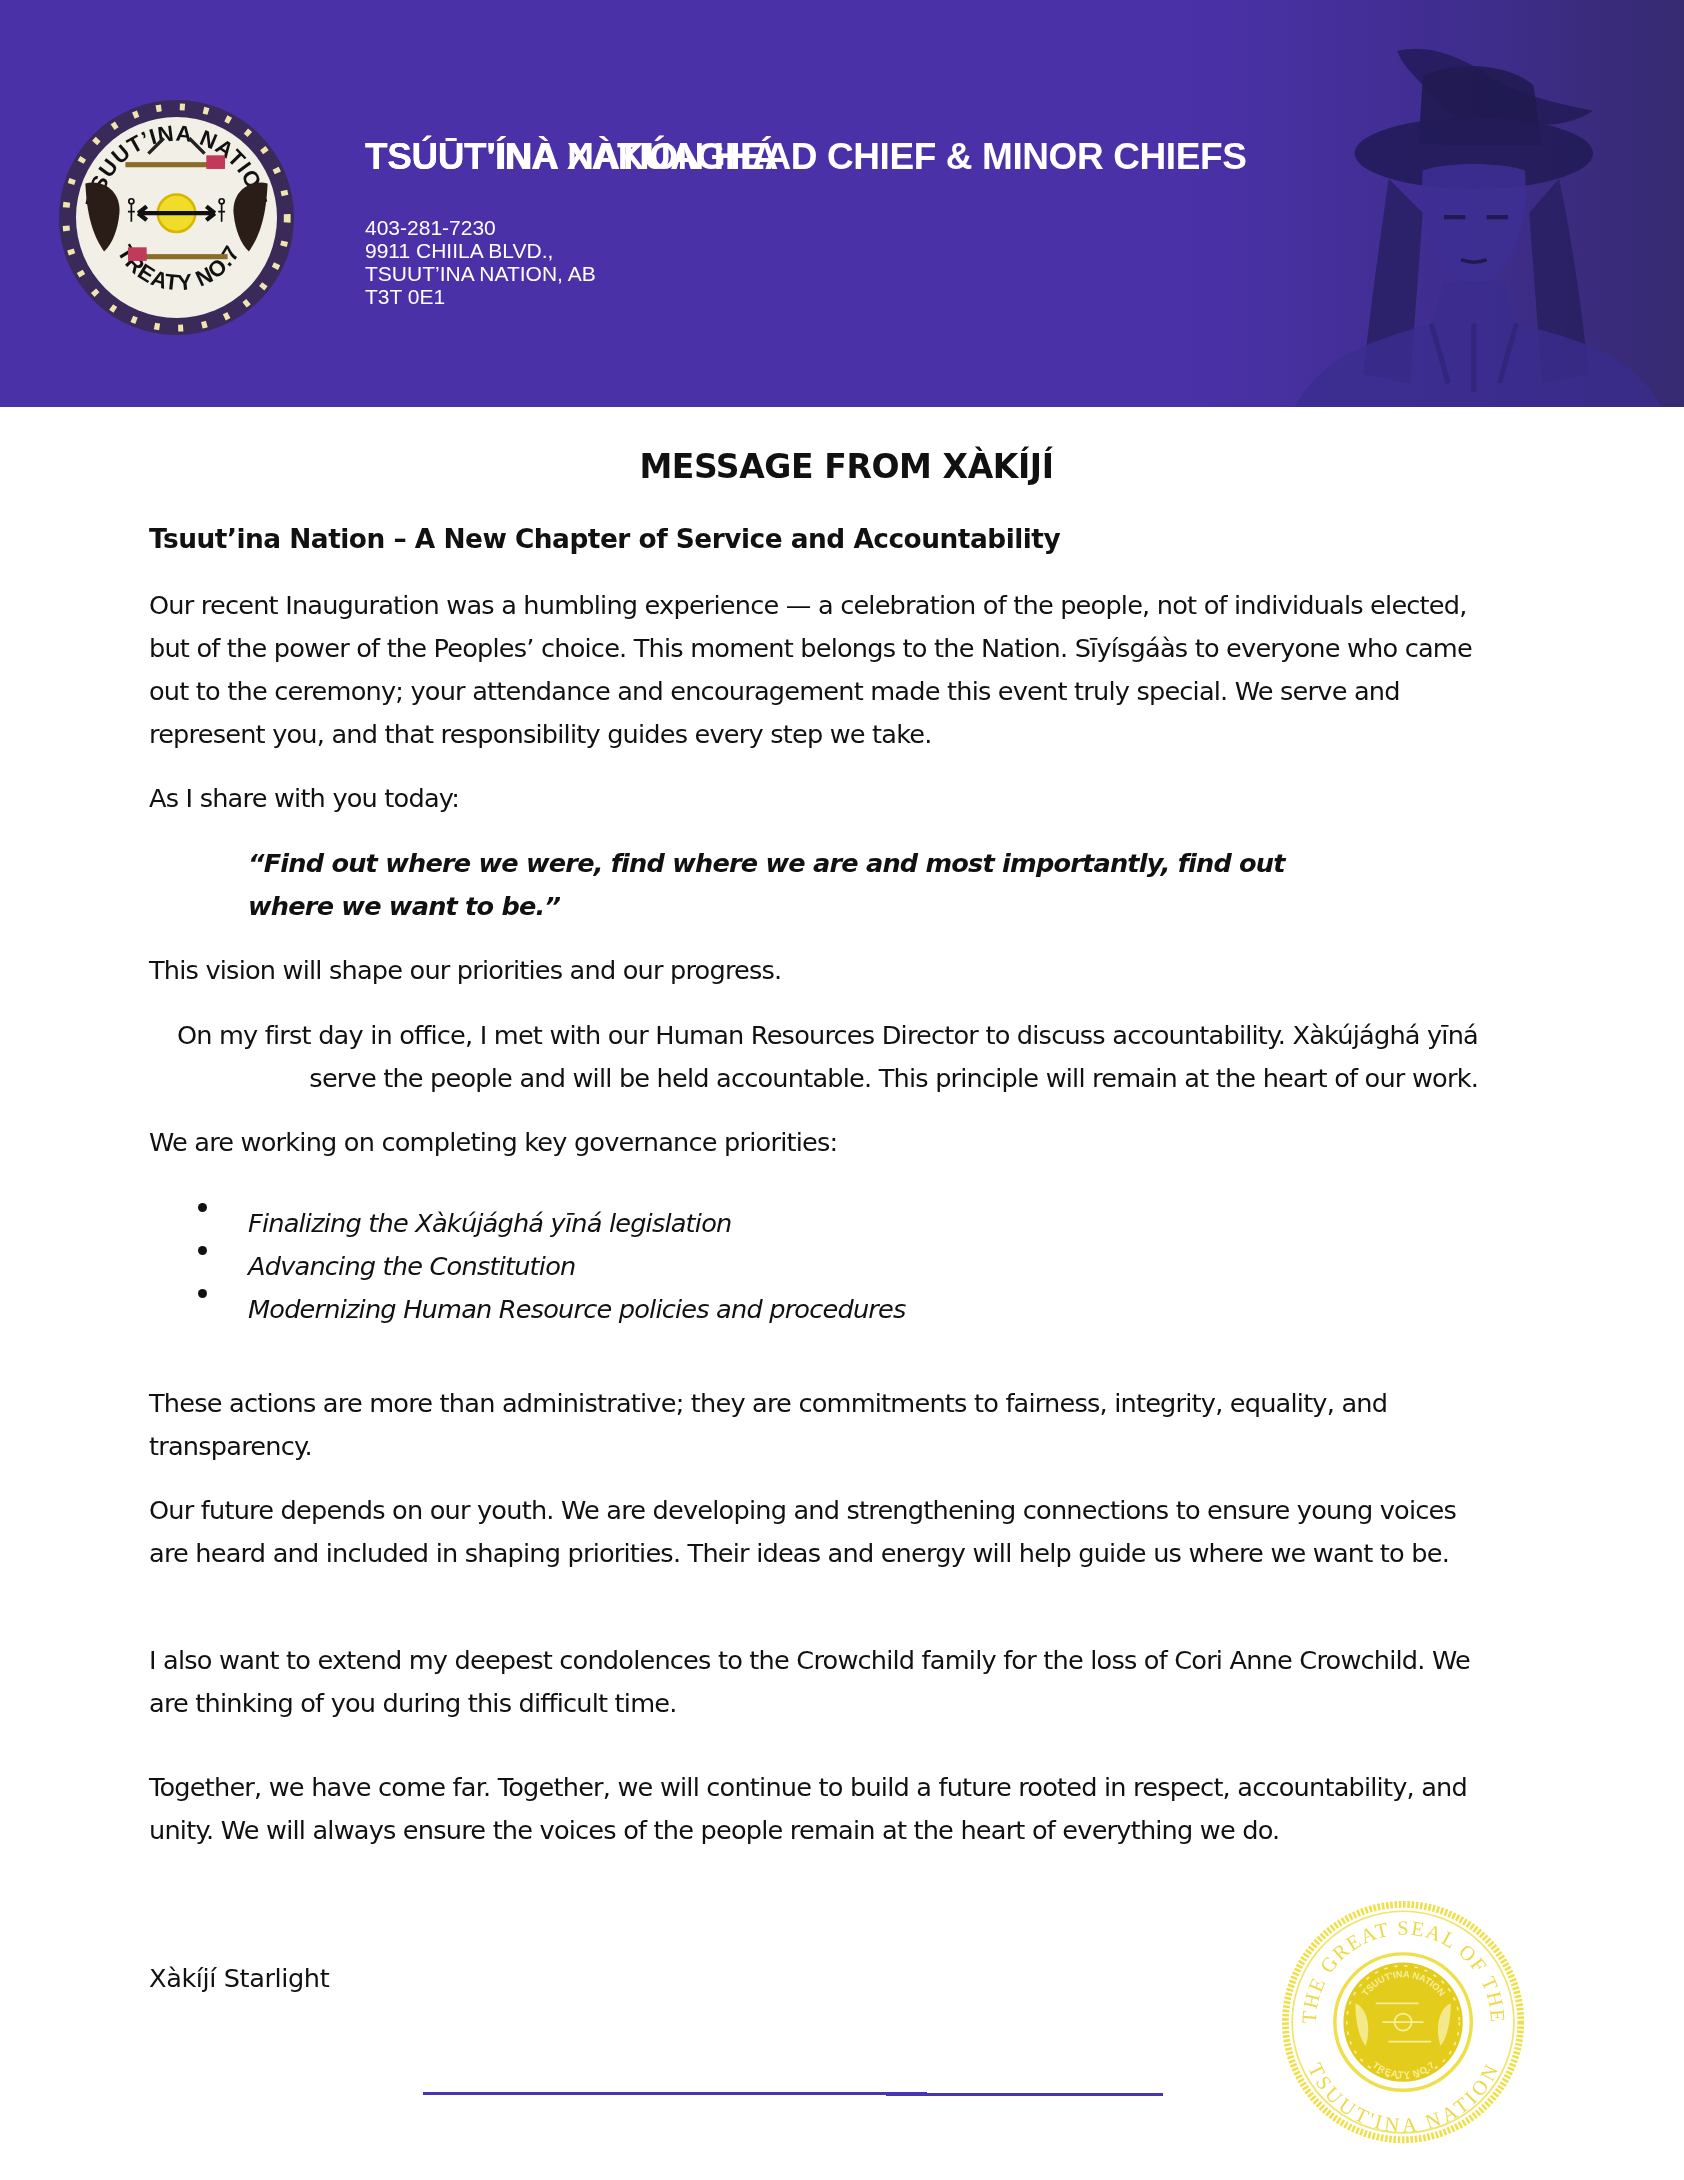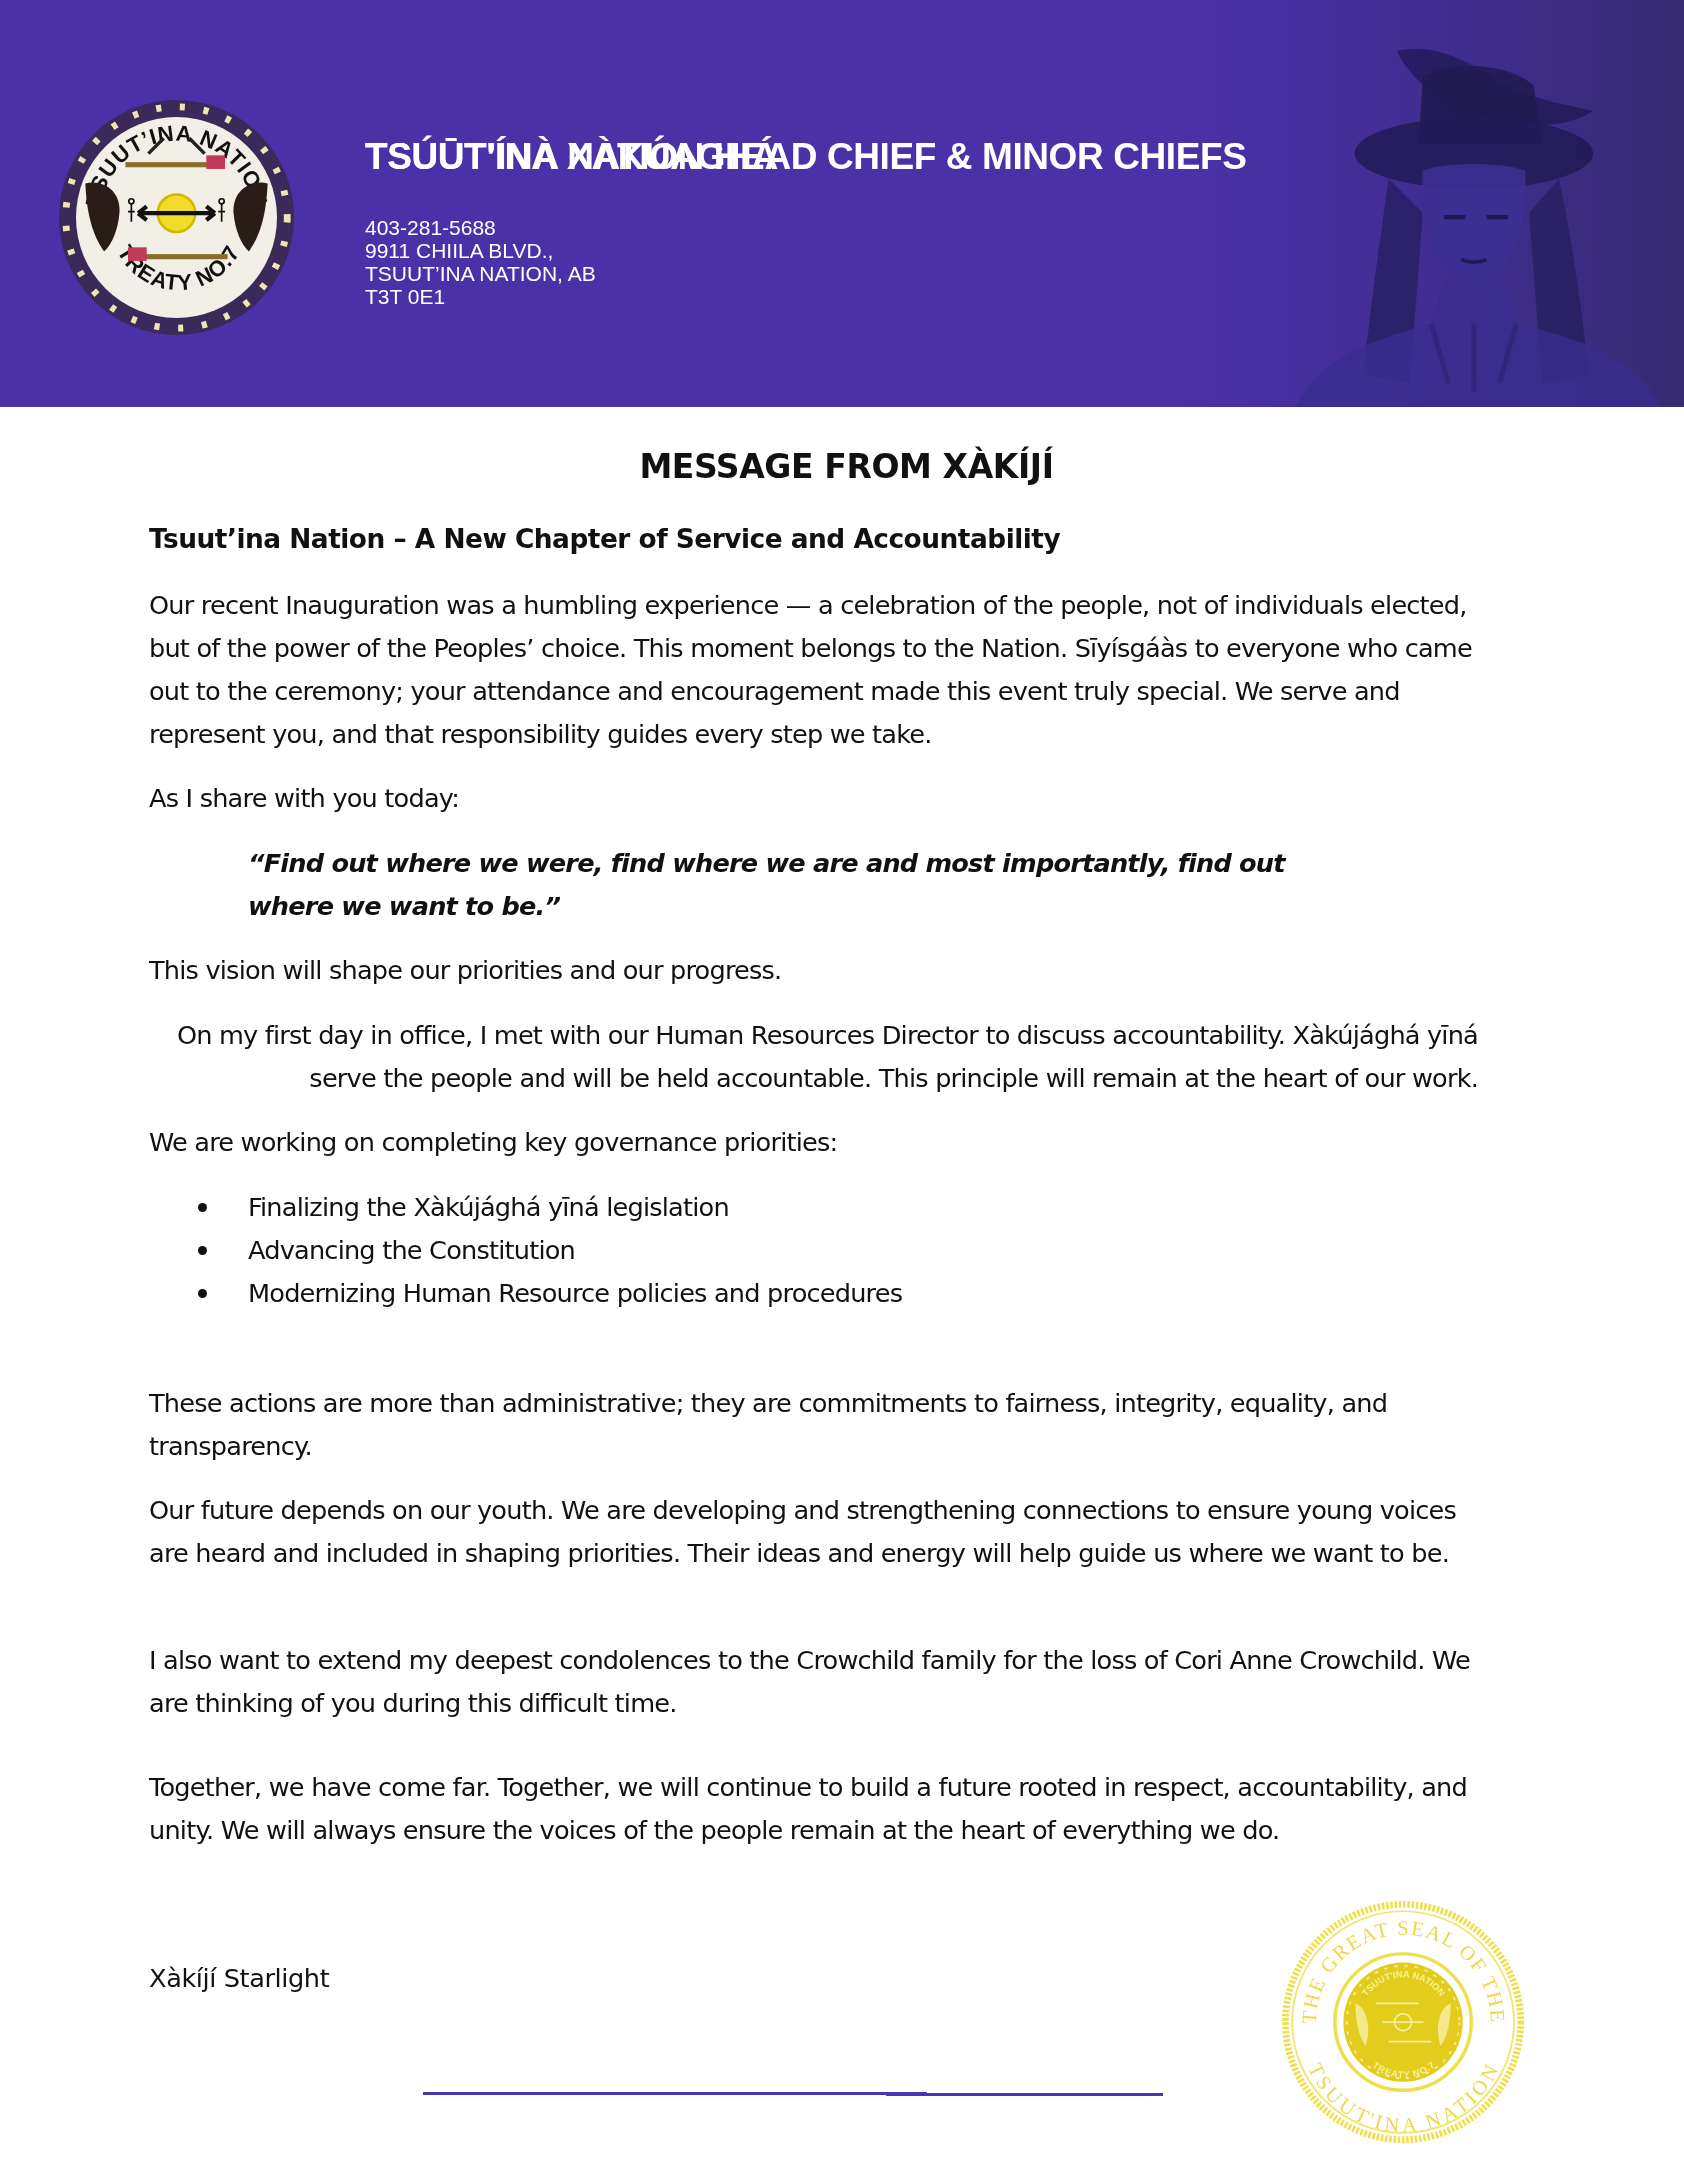--- a/index.html
+++ b/index.html
@@ -52,21 +52,21 @@
     font-weight:bold; font-style:italic; letter-spacing:-0.8px;
   }
   .bullets {
     position:absolute; left:149px; top:1186px; width:1193px;
     font-family:"DejaVu Sans", sans-serif; font-size:25.6px; line-height:43px; letter-spacing:-0.8px;
   }
   .bullet-row { position:relative; height:43px; white-space:nowrap; }
   .bullet-dot {
     position:absolute; left:49px; top:17px; width:9.4px; height:9.4px; border-radius:50%; background:#111;
   }
-  .bullet-text { position:absolute; left:99px; top:0; }
+  .bullet-text { position:absolute; left:99px; top:16px;font-style:italic; }
   .signature {
     position:absolute; left:149px; top:1963px;
     font-family:"DejaVu Sans", sans-serif; font-size:25.6px; letter-spacing:-0.4px;
   }
   .seal { position:absolute; left:1282px; top:1901px; width:243px; height:243px; }
   .rule-a { position:absolute; left:423px; top:2092px; width:504px; height:2.6px; background:#4a34b3; }
   .rule-b { position:absolute; left:886px; top:2093px; width:277px; height:2.6px; background:#4a34b3; }
 </style>
 </head>
 <body>
@@ -131,21 +131,21 @@
     <circle cx="198" cy="126" r="3" fill="none" stroke="#111" stroke-width="2"></circle>
 
     <rect x="105" y="188" width="100" height="6" fill="#8a6d2a"></rect>
     <rect x="88" y="180" width="22" height="16" fill="#c23a5a"></rect>
   </svg>
 
   <div class="h-title l1">TSÚŪT'ÍNÀ XÀKÚAGHÁ</div>
   <div class="h-title l2">TSUUT’INA NATION HEAD CHIEF &amp; MINOR CHIEFS</div>
 
   <div class="contact">
-    <div>403-281-5688</div>
+    <div>403-281-7230</div>
     <div>9911 CHIILA BLVD.,</div>
     <div>TSUUT’INA NATION, AB</div>
     <div>T3T 0E1</div>
   </div>
 </div>
 
 <div class="doc-title">MESSAGE FROM XÀKÍJÍ</div>
 <div class="subtitle">Tsuut’ina Nation – A New Chapter of Service and Accountability</div>
 
 <div class="body-text" style="top:584px;">

